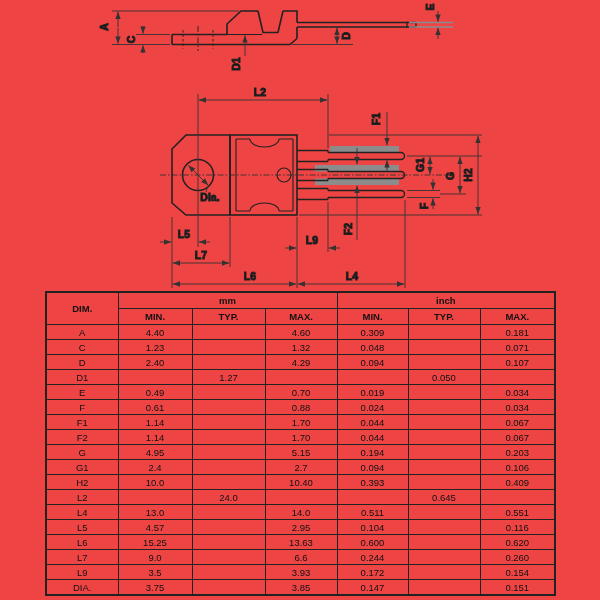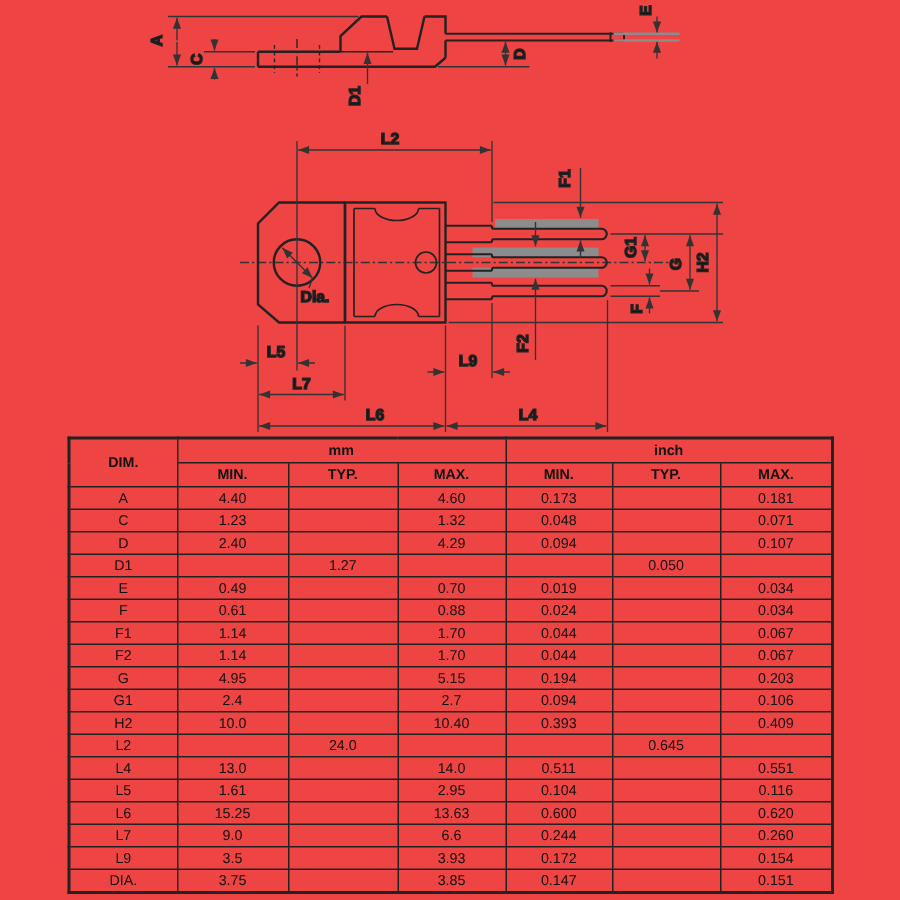--- a/index.html
+++ b/index.html
@@ -192,21 +192,21 @@
       <th>TYP.</th>
       <th>MAX.</th>
     </tr>
   </thead>
   <tbody>
     <tr>
           <td>A</td>
           <td>4.40</td>
           <td></td>
           <td>4.60</td>
-          <td>0.173</td>
+          <td>0.309</td>
           <td></td>
           <td>0.181</td>
         </tr>
     <tr>
           <td>C</td>
           <td>1.23</td>
           <td></td>
           <td>1.32</td>
           <td>0.048</td>
           <td></td>
@@ -306,21 +306,21 @@
           <td>L4</td>
           <td>13.0</td>
           <td></td>
           <td>14.0</td>
           <td>0.511</td>
           <td></td>
           <td>0.551</td>
         </tr>
     <tr>
           <td>L5</td>
-          <td>1.61</td>
+          <td>4.57</td>
           <td></td>
           <td>2.95</td>
           <td>0.104</td>
           <td></td>
           <td>0.116</td>
         </tr>
     <tr>
           <td>L6</td>
           <td>15.25</td>
           <td></td>

